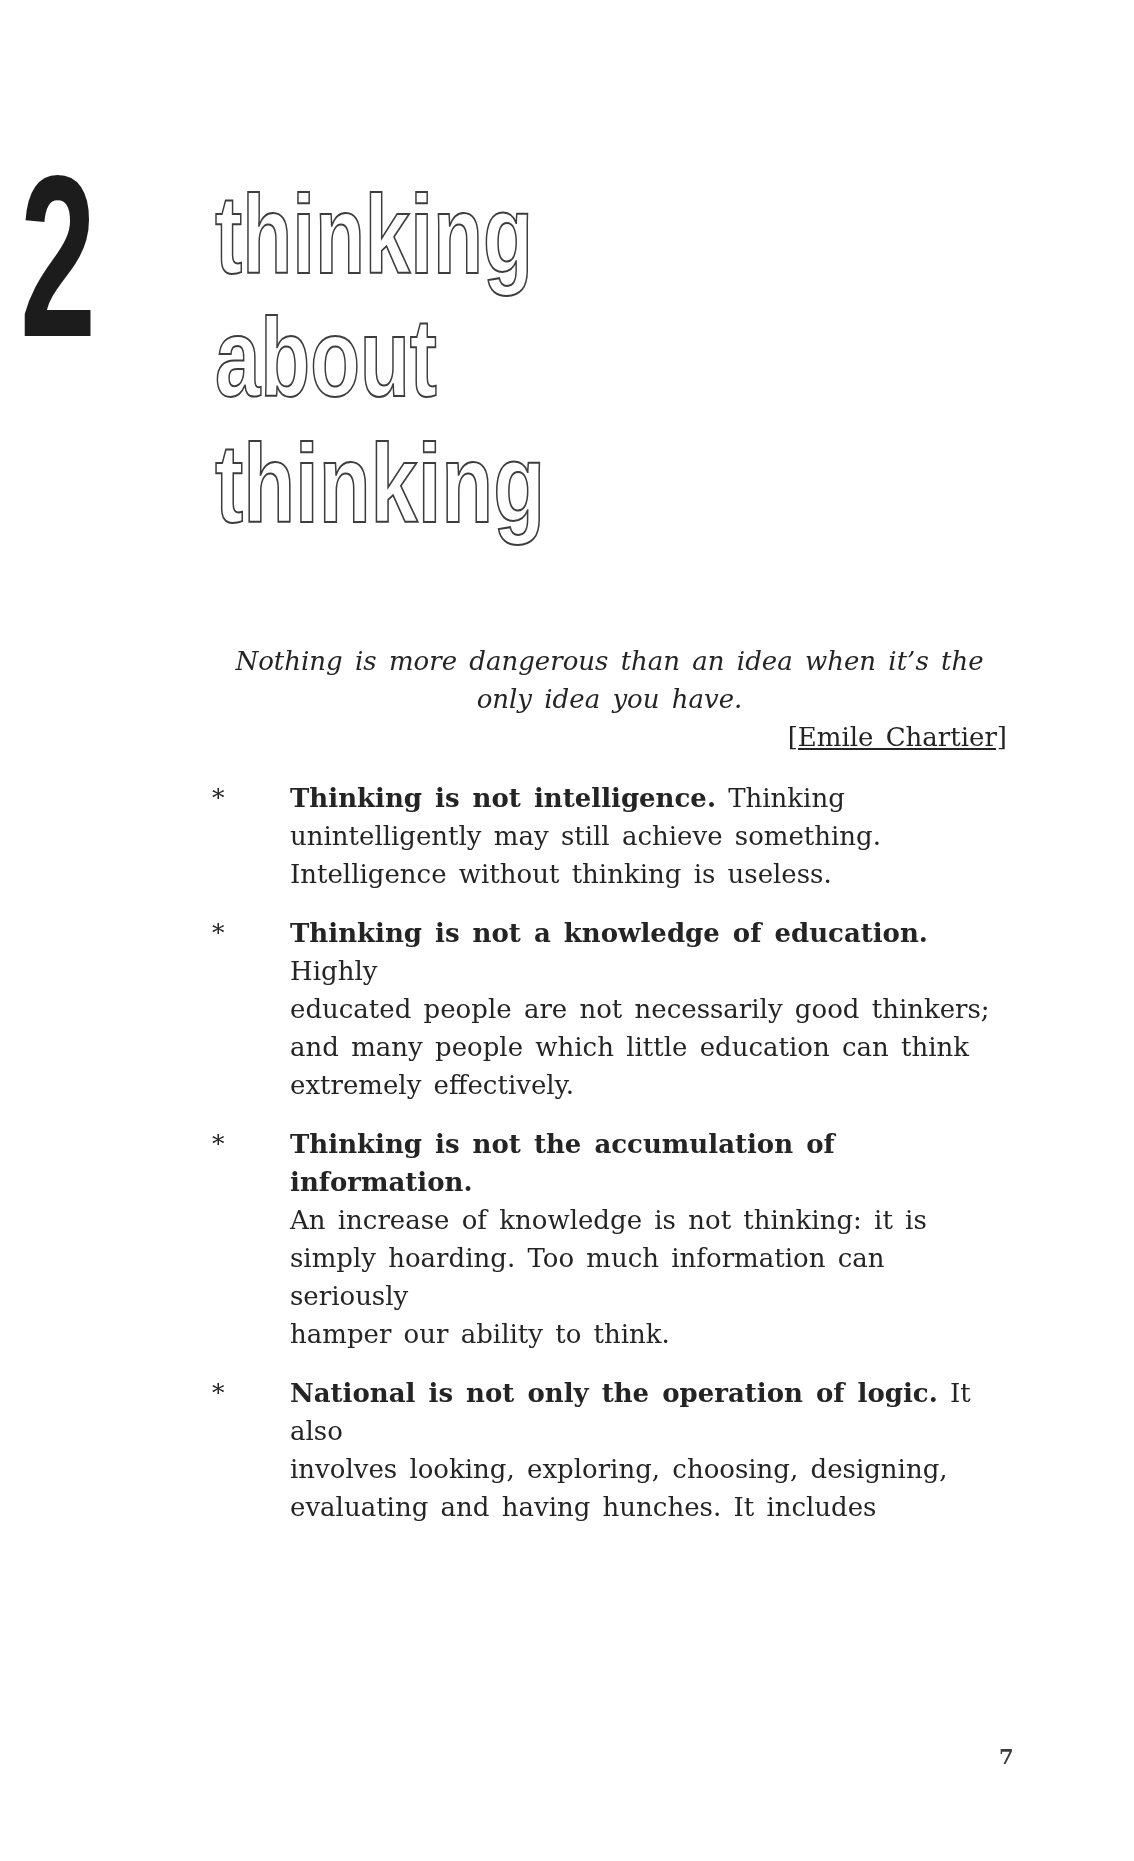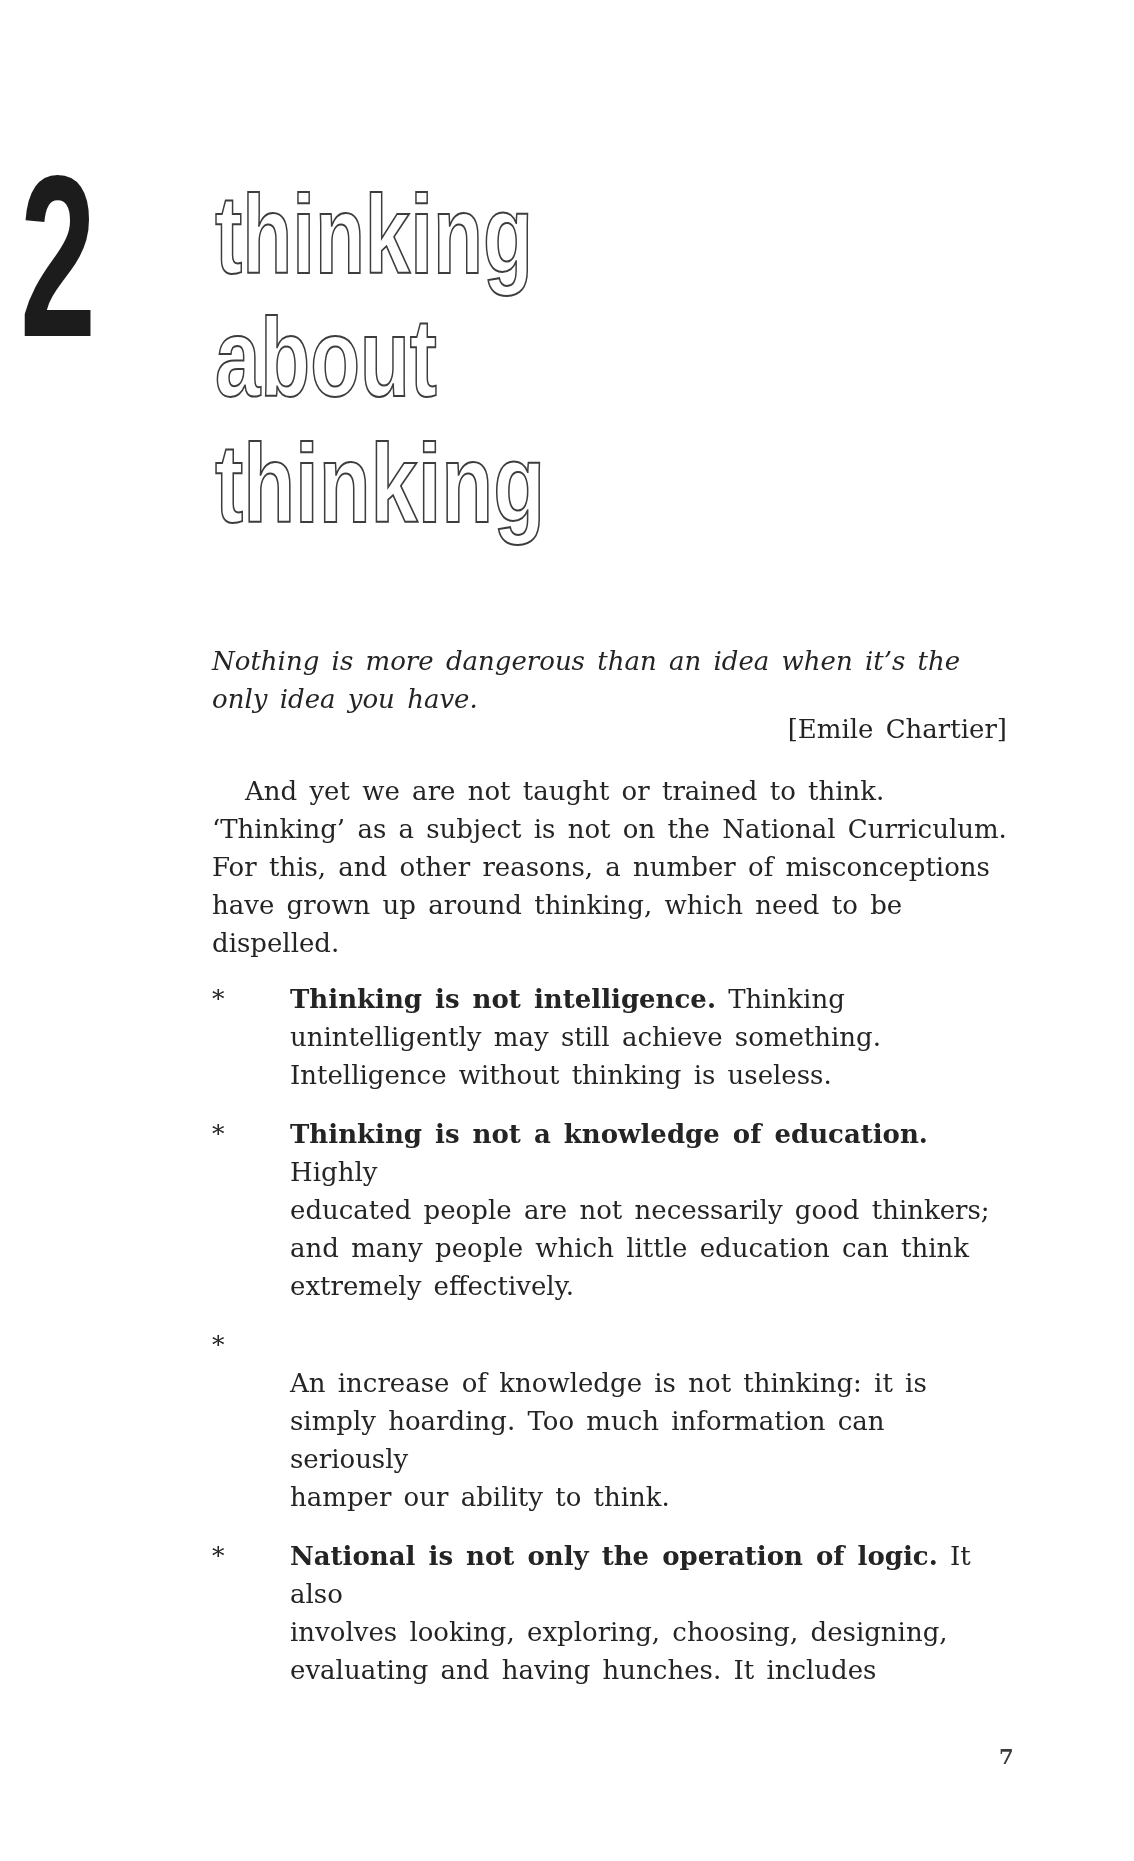--- a/index.html
+++ b/index.html
@@ -49,30 +49,32 @@
     left: 212px;
     top: 604px;
     width: 795px;
     font-size: 26px;
     line-height: 38px;
     word-spacing: 4px;
   }
 
   .epigraph {
     position: relative;
-    margin-bottom: 16px;
+    margin-bottom: 23px;
     font-style: italic;
     white-space: pre-line;
+    text-align: center;
   }
   .epigraph .attribution {
     position: absolute;
     right: 0;
-    bottom: 8px;
+    bottom: 0;
     font-style: normal;
     white-space: nowrap;
+    text-decoration: underline;
   }
 
   .para {
     white-space: pre-line;
     text-indent: 33px;
   }
   .para-1 { margin-bottom: 32px; }
   .para-2 { margin-bottom: 18px; }
 
   .bullet {
@@ -118,44 +120,39 @@
 
   <div class="text-column">
 
     <div class="epigraph">
       <span>Nothing is more dangerous than an idea when it’s the
 only idea you have.</span>
       <span class="attribution">[Emile Chartier]</span>
     </div>
 
 
-    <div class="para para-2">And yet we are not taught or trained to think.
-‘Thinking’ as a subject is not on the National Curriculum.
-For this, and other reasons, a number of misconceptions
-have grown up around thinking, which need to be
-dispelled.</div>
 
     <div class="bullet">
       <span class="marker">*</span>
       <div class="bullet-text"><b>Thinking is not intelligence.</b><span> Thinking
 unintelligently may still achieve something.
 Intelligence without thinking is useless.</span></div>
     </div>
 
     <div class="bullet">
       <span class="marker">*</span>
       <div class="bullet-text"><b>Thinking is not a knowledge of education.</b><span> Highly
 educated people are not necessarily good thinkers;
 and many people which little education can think
 extremely effectively.</span></div>
     </div>
 
     <div class="bullet">
       <span class="marker">*</span>
-      <div class="bullet-text"><span>
+      <div class="bullet-text"><b>Thinking is not the accumulation of information.</b><span>
 An increase of knowledge is not thinking: it is
 simply hoarding. Too much information can seriously
 hamper our ability to think.</span></div>
     </div>
 
     <div class="bullet">
       <span class="marker">*</span>
       <div class="bullet-text"><b>National is not only the operation of logic.</b><span> It also
 involves looking, exploring, choosing, designing,
 evaluating and having hunches. It includes</span></div>

